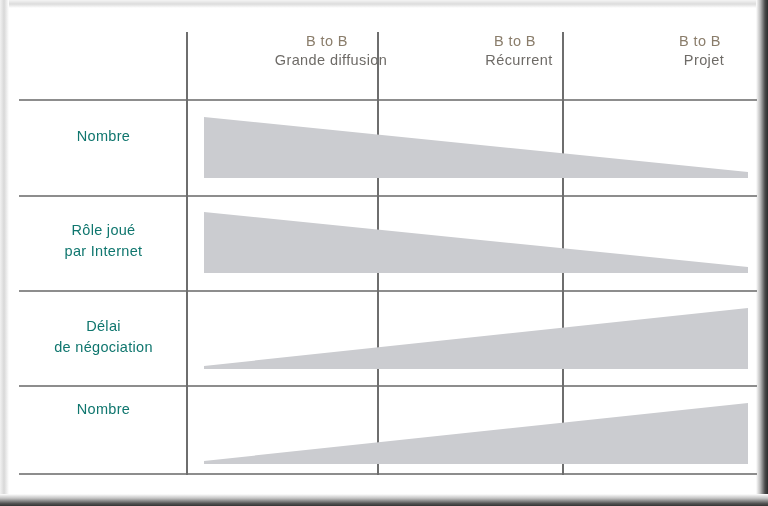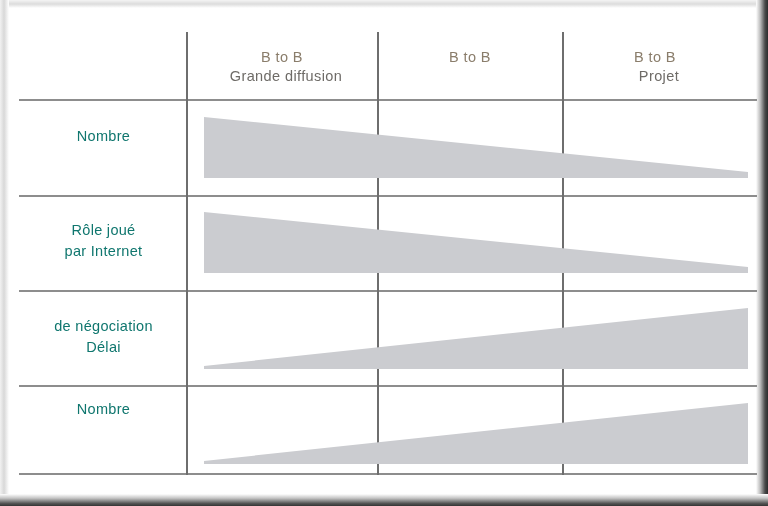--- a/index.html
+++ b/index.html
@@ -52,26 +52,27 @@
   }
   .vrule {
     position: absolute;
     width: 2px;
     background: #6e6e6e;
   }
 
   
   .col-header {
     position: absolute;
-    top: 40px;
+    top: 24px;
     text-align: center;
     line-height: 19px;
     font-size: 14.5px;
     color: #6d6a66;
     letter-spacing: .4px;
+    padding-left: 45px;
   }
   .col-header .btob {
     color: #8a7d6b;
     display: block;
     font-weight: 500;
   }
   .col-header .sub {
     display: block;
     color: #6e6b67;
     margin-left: 8px;
@@ -109,20 +110,21 @@
 
   <div id="chart-area">
 
     <div class="col-header" style="left:177px; width:192px;">
       <span class="btob">B to B</span>
       <span class="sub">Grande diffusion</span>
     </div>
 
     <div class="col-header" style="left:369px; width:184px;">
       <span class="btob">B to B</span>
+      <span class="sub">Récurrent</span>
     </div>
 
     <div class="col-header" style="left:553px; width:186px;">
       <span class="btob">B to B</span>
       <span class="sub">Projet</span>
     </div>
 
     <div class="hrule" style="top: 91px; background: rgb(141, 141, 141);"></div>
     <div class="hrule" style="top: 187px; background: rgb(141, 141, 141);"></div>
     <div class="hrule" style="top: 282px; background: rgb(141, 141, 141);"></div>
@@ -136,22 +138,22 @@
     <div class="row-label" style="top:118px;">
       <div>Nombre</div>
     </div>
 
     <div class="row-label" style="top:212px;">
       <div>Rôle joué</div>
       <div>par Internet</div>
     </div>
 
     <div class="row-label" style="top:308px;">
+      <div>Délai</div>
       <div>de négociation</div>
-      <div>Délai</div>
     </div>
 
     <div class="row-label" style="top:391px;">
       <div>Nombre</div>
     </div>
 
     <svg class="wedge-svg" viewBox="0 0 747 486">
 
       <polygon id="wedge-0" points="195,109 739,163.9 739,170 195,170" fill="#cbccd0"></polygon>
 

